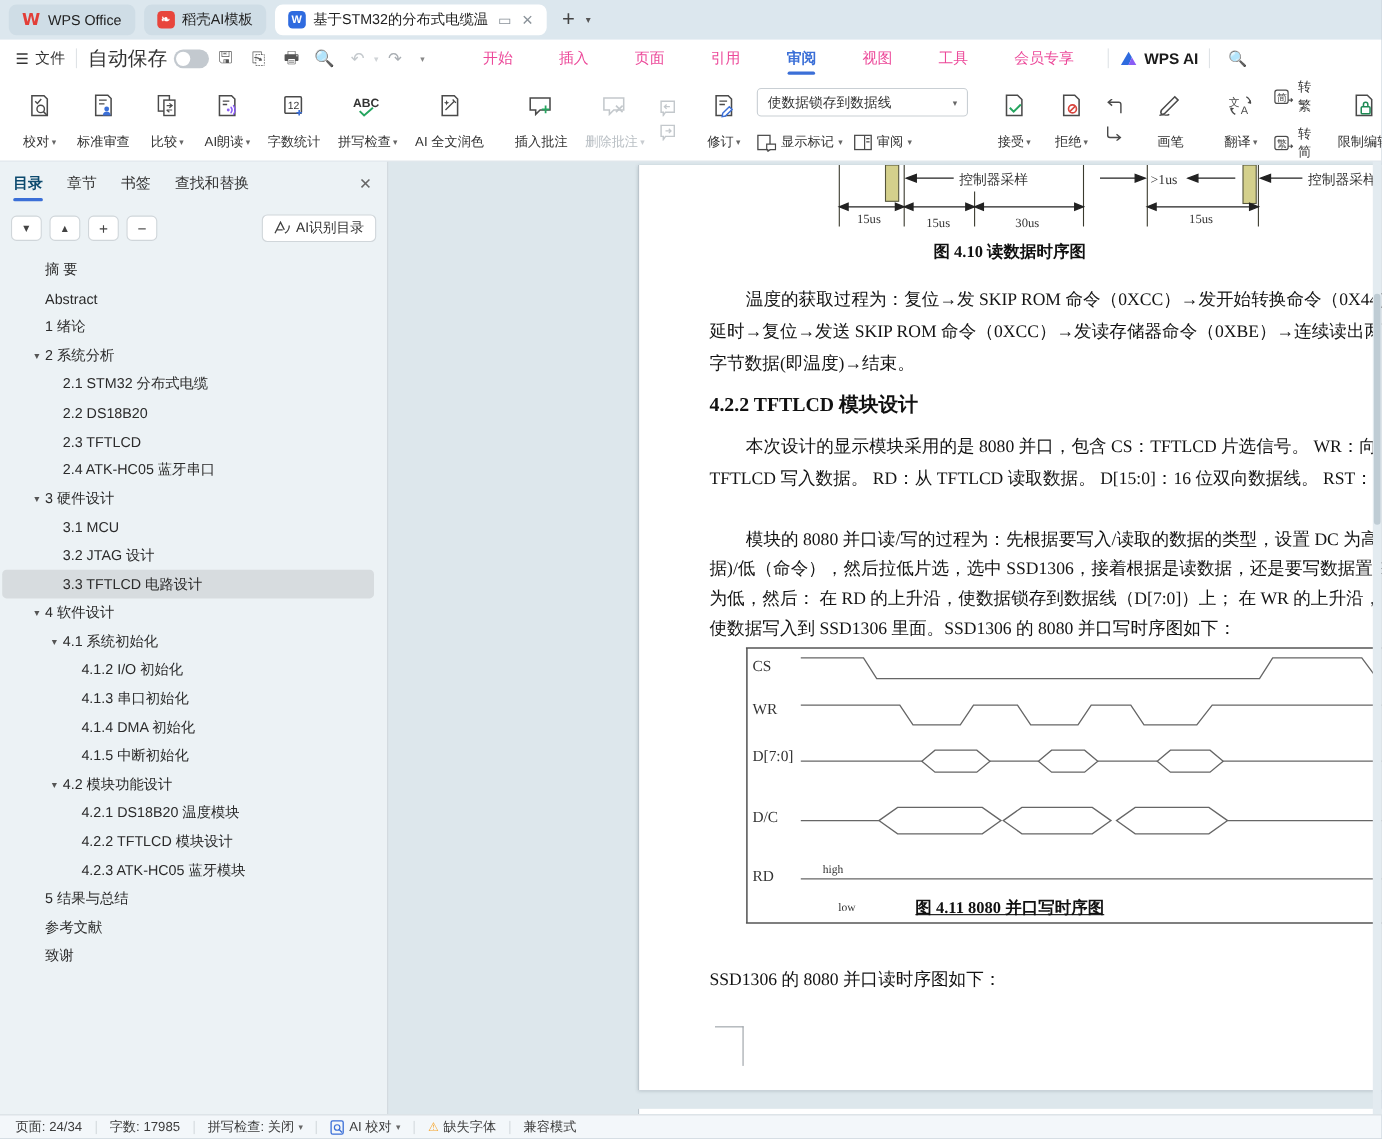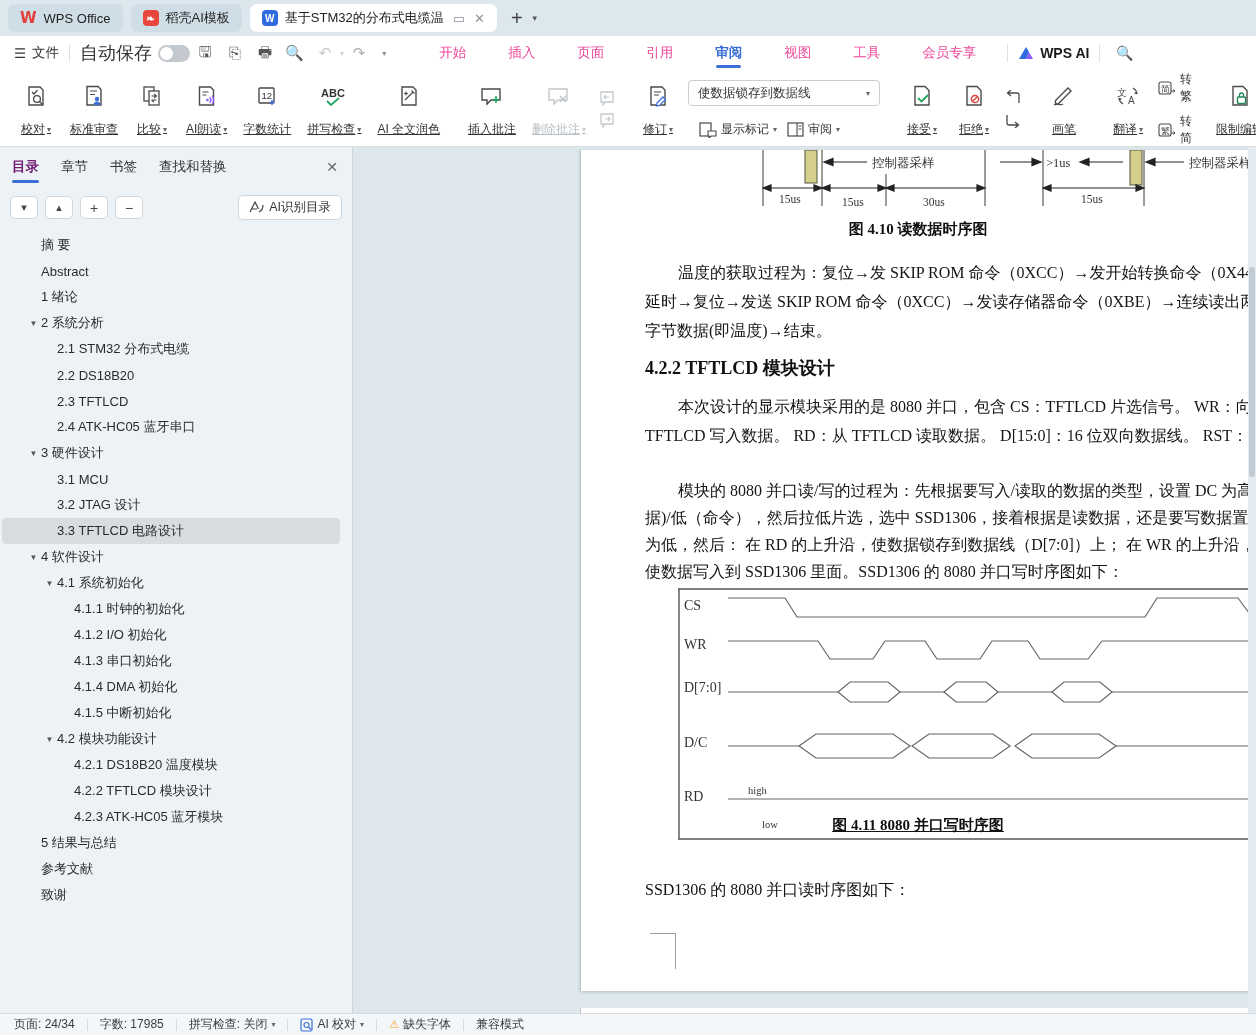--- a/index.html
+++ b/index.html
@@ -33,37 +33,37 @@
   .mtab { padding:0 21px; height:34px; display:flex; align-items:center; position:relative; color:#ec4899; }
   .mtab.active { color:#3b6fd7; font-weight:bold; }
   .mtab.active::after { content:""; position:absolute; left:22px; right:22px; bottom:2px; height:3px; border-radius:2px; background:#3b6fd7; }
   .wpsai { display:flex; align-items:center; gap:6px; font-size:14px; color:#1b1b1b; font-weight:bold; }
   
   .ribbon { position:absolute; left:0; top:70px; width:100%; height:77px; background:#fff; border-bottom:1px solid #d9e0e5; display:flex; align-items:stretch; padding:4px 0 2px 10px; }
   .rgroup { display:flex; align-items:stretch; }
   .rdiv { width:1px; background:#e6eaed; margin:6px 6px; }
   .rbtn { display:flex; flex-direction:column; align-items:center; justify-content:space-between; padding:7px 8px 6px; border-radius:4px; min-width:52px; }
   .rbtn .ric { height:30px; display:flex; align-items:center; justify-content:center; }
-  .rlabel { font-size:12px; color:#333; white-space:nowrap; display:flex; align-items:center; gap:2px;text-decoration:underline; }
+  .rlabel { font-size:12px; color:#333; white-space:nowrap; display:flex; align-items:center; gap:2px; }
   .rbtn.dis .rlabel { color:#b9bfc4; }
   .tri { font-size:8px; color:#666; }
   .dis .tri { color:#c8ccd0; }
   .smallcol { display:flex; flex-direction:column; justify-content:center; gap:8px; padding:0 4px; }
   .smicon { width:22px; height:18px; display:flex; align-items:center; justify-content:center; }
   .revcol { display:flex; flex-direction:column; justify-content:center; gap:4px; padding:0 2px; }
   .markup-col { display:flex; flex-direction:column; justify-content:space-between; padding:6px 4px 6px; }
   .markup-select { width:192px; height:26px; border:1px solid #c9cfd4; border-radius:4px; display:flex; align-items:center; justify-content:space-between; padding:0 9px; font-size:12.5px; color:#333; background:#fff; }
-  .markup-row { display:flex; gap:10px; align-items:center;margin-left:11px; }
+  .markup-row { display:flex; gap:10px; align-items:center; }
   .mini-btn { display:flex; align-items:center; gap:4px; font-size:12px; color:#333; }
   .hanzi-ic { font-size:11px; color:#444; border:0; }
   
   .sidebar { position:absolute; left:0; top:147px; width:353px; height:866px; background:#ecf2f5; border-right:1px solid #ccd4da; }
   .side-tabs { display:flex; align-items:center; height:40px; padding:0 12px; font-size:13.5px; color:#333; position:relative; }
   .stab { margin-right:22px; height:40px; display:flex; align-items:center; position:relative; }
-  .stab.active { color:#701a75; font-weight:bold; }
+  .stab.active { color:#0c4a6e; font-weight:bold; }
   .stab.active::after { content:""; position:absolute; left:0; right:0; bottom:4px; height:3px; border-radius:2px; background:#3b6fd7; }
   .side-close { position:absolute; right:14px; color:#666; font-size:14px; }
   .side-toolrow { display:flex; align-items:center; padding:8px 10px 6px; }
   .sbtn { width:28px; height:23px; background:#fff; border:1px solid #d0d6da; border-radius:5px; display:flex; align-items:center; justify-content:center; margin-right:7px; font-size:11px; color:#444; }
   .ai-toc-btn { margin-left:auto; height:25px; background:#fff; border:1px solid #d0d6da; border-radius:5px; display:flex; align-items:center; gap:5px; padding:0 10px; font-size:12.5px; color:#333; }
   .toc { padding:6px 6px 0 0; }
   .toc-item { display:flex; align-items:center; height:26px; font-size:13px; color:#2b2b2b; border-radius:4px; margin:0 6px 0 2px; white-space:nowrap; }
   .toc-arrow { width:15px; font-size:8px; color:#555; visibility:hidden; text-align:center; flex:none; }
   .toc-item.expand .toc-arrow { visibility:visible; }
   .toc-item.lvl0 { padding-left:24px; }
@@ -511,24 +511,20 @@
         <span class="toc-arrow">▼</span>
         <span class="toc-label">3.3 TFTLCD 电路设计</span>
       </div>
         <div class="toc-item lvl0 expand">
         <span class="toc-arrow">▼</span>
         <span class="toc-label">4  软件设计</span>
       </div>
         <div class="toc-item lvl1 expand">
         <span class="toc-arrow">▼</span>
         <span class="toc-label">4.1  系统初始化</span>
-      </div>
-        <div class="toc-item lvl2">
-        <span class="toc-arrow">▼</span>
-        <span class="toc-label">4.1.1  时钟的初始化</span>
       </div>
         <div class="toc-item lvl2">
         <span class="toc-arrow">▼</span>
         <span class="toc-label">4.1.2 I/O 初始化</span>
       </div>
         <div class="toc-item lvl2">
         <span class="toc-arrow">▼</span>
         <span class="toc-label">4.1.3  串口初始化</span>
       </div>
         <div class="toc-item lvl2">

